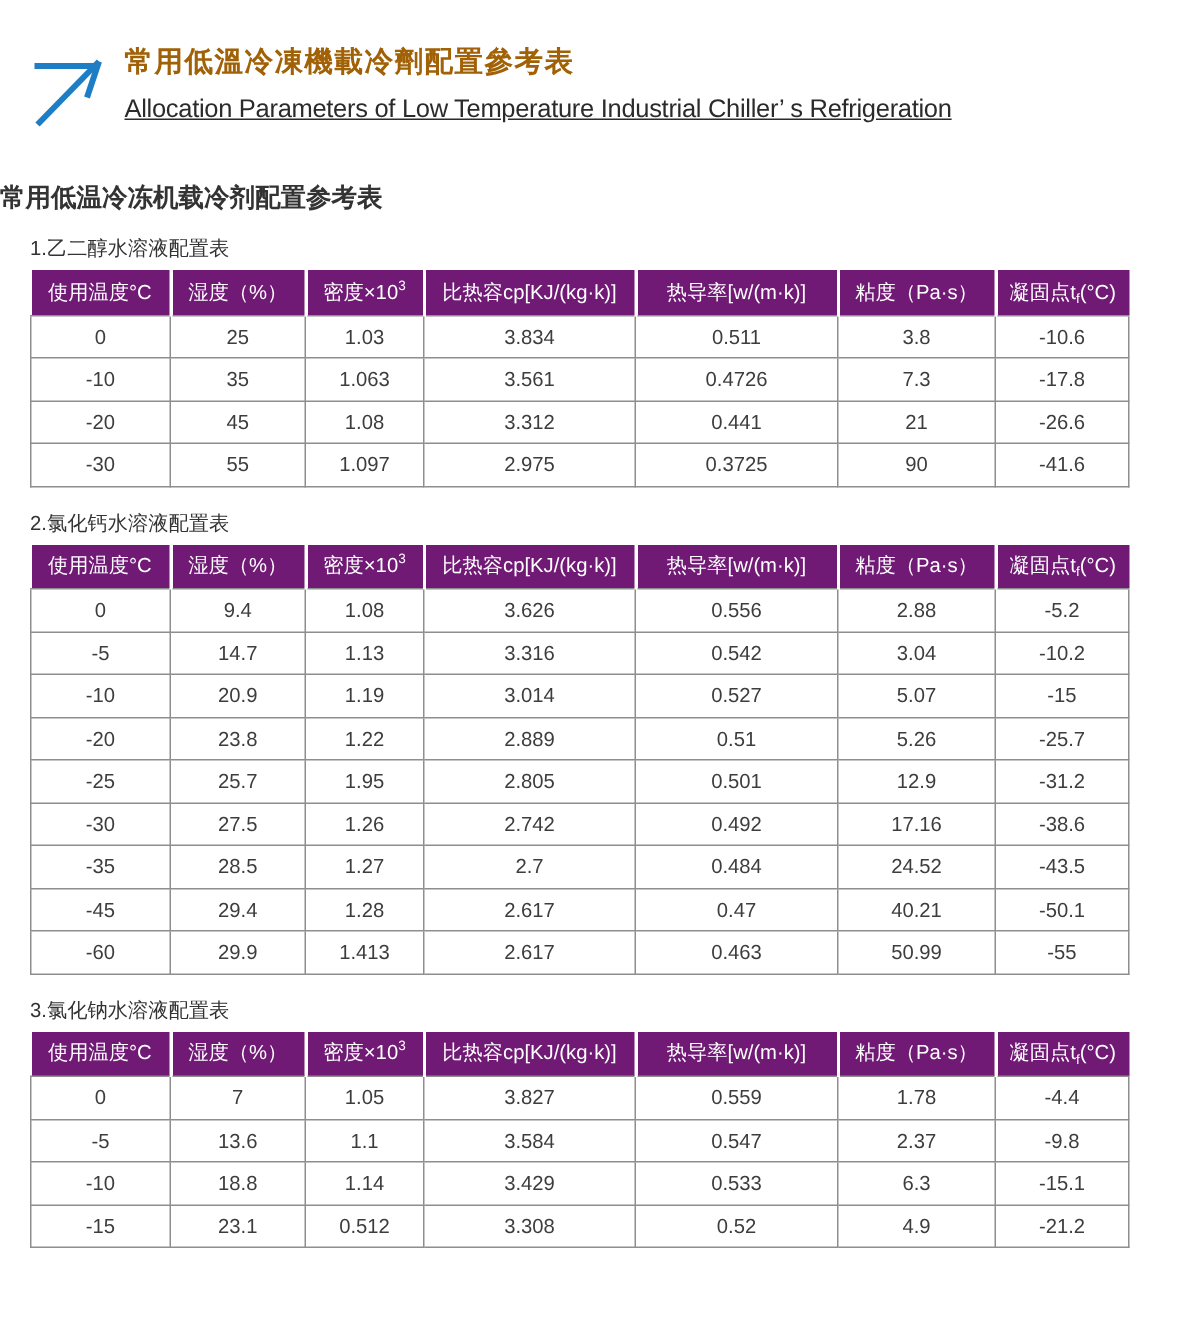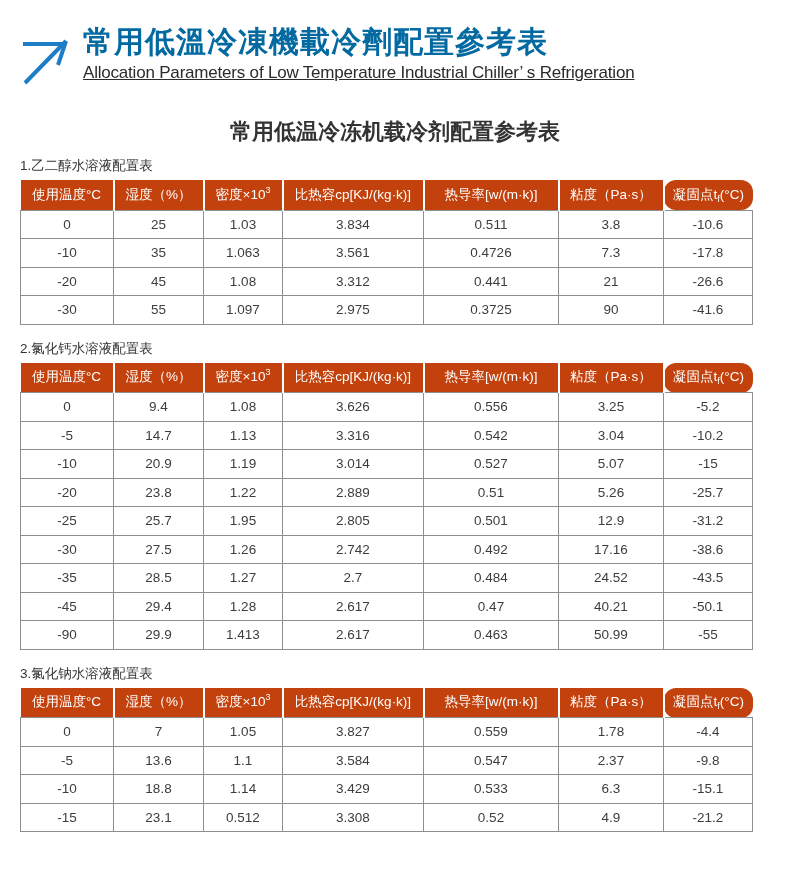--- a/index.html
+++ b/index.html
@@ -21,75 +21,75 @@
   .logo {
     width: 50px;
     height: 58px;
     margin-top: 6px;
     flex: 0 0 auto;
   }
   .logo svg { width: 100%; height: 100%; display: block; }
   .banner-text { margin-left: 13px; }
   .banner-title {
     margin: 0;
-    font-size: 30px;
+    font-size: 19px;
     font-weight: 700;
     letter-spacing: 1px;
-    color: #0369a1;
+    color: #a16207;
     line-height: 36px;
   }
   .banner-subtitle {
     margin: 2px 0 0 0;
     font-size: 17px;
     font-weight: 400;
     letter-spacing: -0.2px;
     color: #2b2b2b;
     line-height: 22px;
     text-decoration: underline;
   }
   
   .doc-title {
     margin: 34px 0 0 0;
-    text-align: center;
-    font-size: 22px;
+    text-align: left;
+    font-size: 17px;
     font-weight: 600;
     color: #333333;
     line-height: 20px;
   }
   
   main { display: block; }
   section { margin: 16px 28px 0 20px; }
   .sec-label {
     font-size: 13.5px;
     color: #333333;
     line-height: 15px;
     margin-bottom: 7px;
   }
   table.data-table {
     width: 732px;
     border-collapse: collapse;
     table-layout: fixed;
   }
   table.data-table th {
-    background: #c2410c;
+    background: #701a75;
     color: #ffffff;
     font-weight: 400;
     font-size: 13.5px;
     height: 30px;
     padding: 0 2px;
     text-align: center;
     border-left: 2px solid #ffffff;
     border-right: 2px solid #ffffff;
     border-top: none;
     border-bottom: 1px solid #8e8e8e;
     white-space: nowrap;
     overflow: hidden;
   }
   table.data-table th:first-child { border-left: none; }
-  table.data-table th:last-child { border-right: none; border-radius: 12px; }
+  table.data-table th:last-child { border-right: none; }
   table.data-table td {
     border: 1px solid #8e8e8e;
     background: #ffffff;
     color: #3d3d3d;
     font-size: 13.5px;
     text-align: center;
     height: 28.5px;
     padding: 0 2px;
   }
   .sup { font-size: 9px; vertical-align: top; position: relative; top: -1px; }
@@ -203,21 +203,21 @@
               <th><span>凝固点t</span><span class="sub">f</span><span>(°C)</span></th>
             </tr>
           </thead>
           <tbody>
             <tr>
               <td>0</td>
               <td>9.4</td>
               <td>1.08</td>
               <td>3.626</td>
               <td>0.556</td>
-              <td>3.25</td>
+              <td>2.88</td>
               <td>-5.2</td>
             </tr>
             <tr>
               <td>-5</td>
               <td>14.7</td>
               <td>1.13</td>
               <td>3.316</td>
               <td>0.542</td>
               <td>3.04</td>
               <td>-10.2</td>
@@ -270,21 +270,21 @@
             <tr>
               <td>-45</td>
               <td>29.4</td>
               <td>1.28</td>
               <td>2.617</td>
               <td>0.47</td>
               <td>40.21</td>
               <td>-50.1</td>
             </tr>
             <tr>
-              <td>-90</td>
+              <td>-60</td>
               <td>29.9</td>
               <td>1.413</td>
               <td>2.617</td>
               <td>0.463</td>
               <td>50.99</td>
               <td>-55</td>
             </tr>
           </tbody>
         </table>
       </section>

